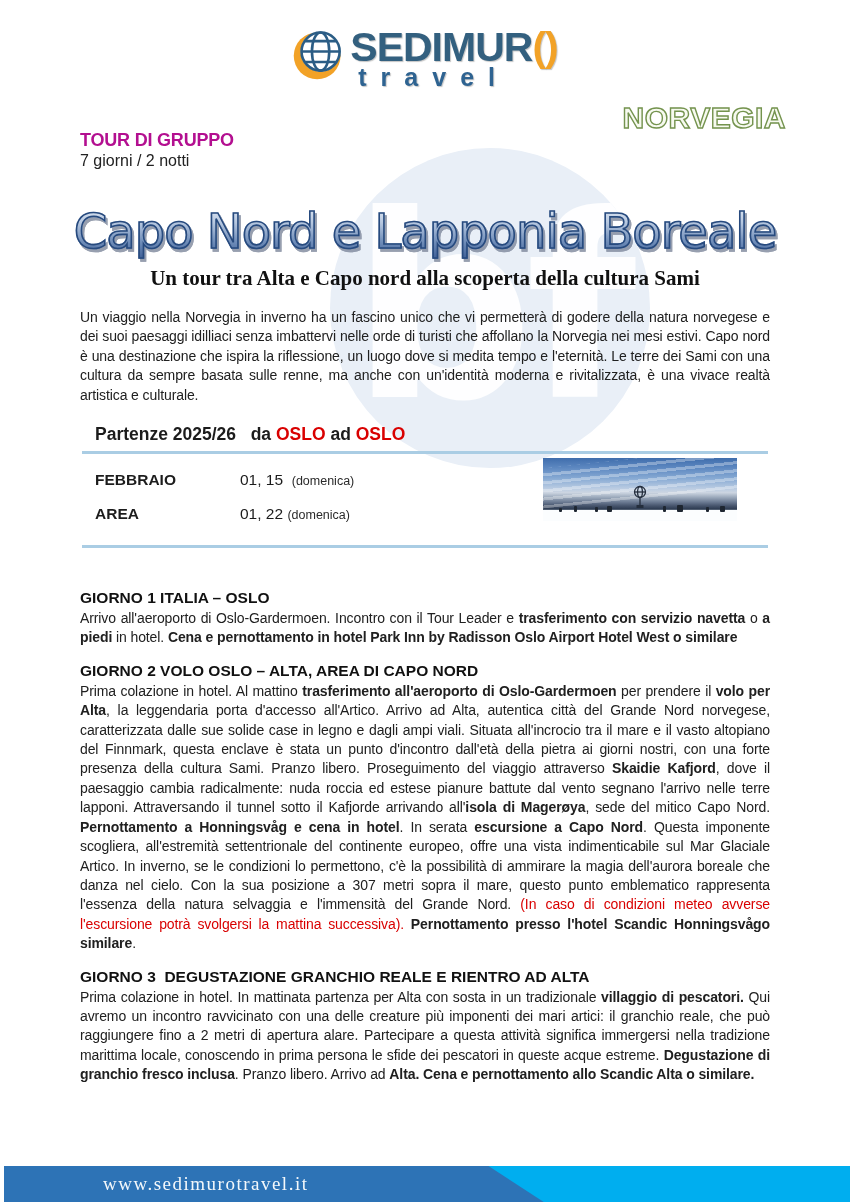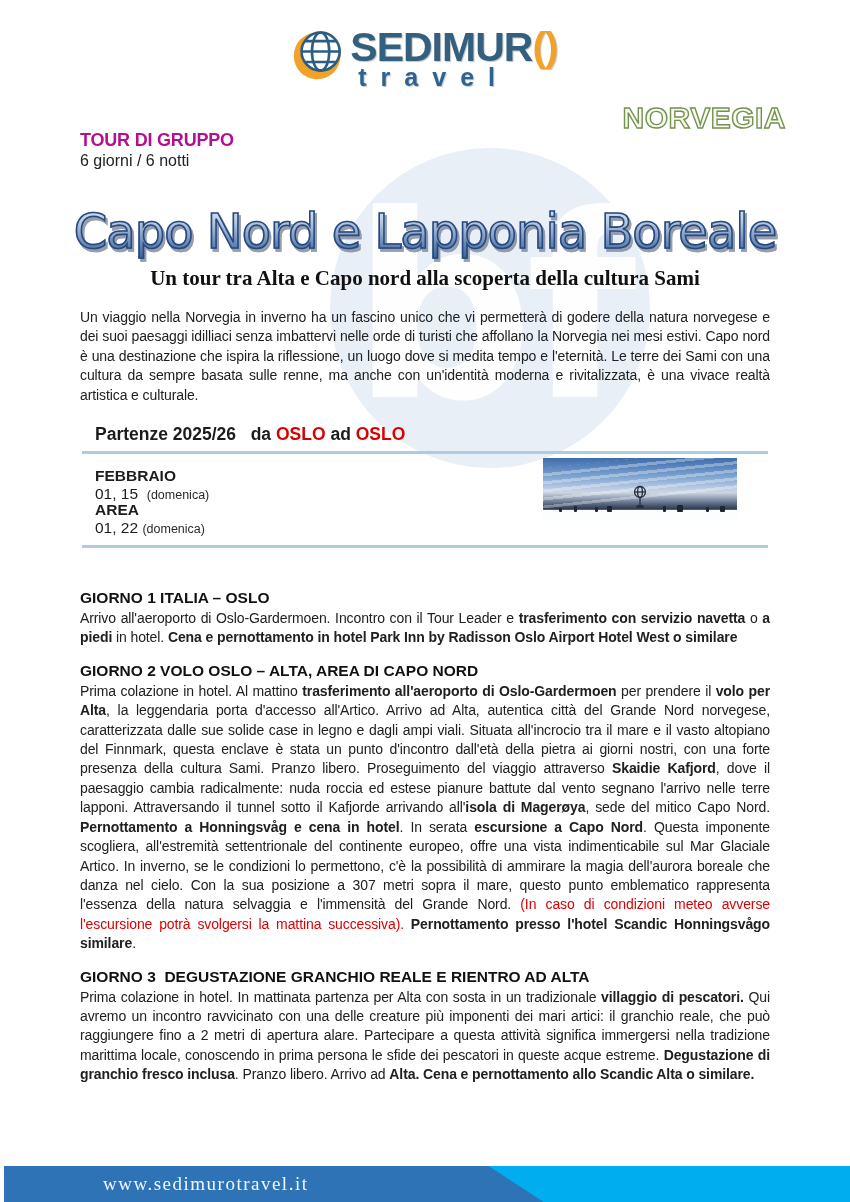--- a/index.html
+++ b/index.html
@@ -40,21 +40,21 @@
   
   .flow{top:308px;left:80px;width:690px;}
   .para{font-size:14px;line-height:19.4px;text-align:justify;letter-spacing:-0.1px;color:#202020;margin:0;}
   .seg-b{font-weight:700;}
   .seg-red{color:#d90000;}
 
   .departures{position:relative;margin-top:17px;margin-bottom:40px;}
   .dep-heading{font-weight:700;font-size:17.5px;padding-left:15px;line-height:24px;margin-bottom:5px;}
   .rule{height:3px;background:#aacde4;margin:0 2px;}
   .dep-rows{padding:9px 0 10px 15px;}
-  .dep-row{height:26px;margin:4px 0 8px 0;display:flex;flex-direction:column;}
+  .dep-row{height:26px;margin:4px 0 8px 0;display:flex;align-items:center;}
   .dep-month{font-weight:700;font-size:15.5px;width:145px;}
   .dep-dates{font-size:15.5px;}
   .dep-note{font-size:12.5px;color:#2a2a2a;}
 
   
   .photo{position:absolute;left:463px;top:36px;width:194px;height:63px;overflow:hidden;}
   .photo-sky{position:absolute;inset:0;background:
      linear-gradient(180deg,#3f6dac 0%,#5c87c0 15%,#86a9d3 32%,#b9cbe2 48%,#ccd5e1 55%,
                      #97a5b8 63%,#6b7a92 70%,#46546c 76%,#2e3c52 81%,#dfe7ef 85%,#f7fafc 90%,#ffffff 100%);}
   .photo-streaks{position:absolute;left:-20px;top:0;width:240px;height:40px;opacity:0.45;
@@ -103,21 +103,21 @@
           </g>
         </g>
       </svg>
     </span>
     <div class="logo-text">
       <div class="brand-line"><span>SEDIMUR</span><span class="brand-paren">()</span></div>
       <div class="brand-sub">travel</div>
     </div>
   </div>
   <div class="layer tour-type">TOUR DI GRUPPO</div>
-  <div class="layer duration">6 giorni / 6 notti</div>
+  <div class="layer duration">7 giorni / 2 notti</div>
 
   <h1 class="layer title">Capo Nord e Lapponia Boreale</h1>
   <h2 class="layer subtitle">Un tour tra Alta e Capo nord alla scoperta della cultura Sami</h2>
 
   <main class="layer flow">
 
     <p class="para">Un viaggio nella Norvegia in inverno ha un fascino unico che vi permetterà di godere della natura norvegese e dei suoi paesaggi idilliaci senza imbattervi nelle orde di turisti che affollano la Norvegia nei mesi estivi. Capo nord è una destinazione che ispira la riflessione, un luogo dove si medita tempo e l'eternità. Le terre dei Sami con una cultura da sempre basata sulle renne, ma anche con un'identità moderna e rivitalizzata, è una vivace realtà artistica e culturale.</p>
 
     <section class="departures">
       <div class="dep-heading"><span class="seg-b">Partenze 2025/26&nbsp;&nbsp;&nbsp;da </span><span class="seg-b seg-red">OSLO</span><span class="seg-b"> ad </span><span class="seg-b seg-red">OSLO</span></div>

